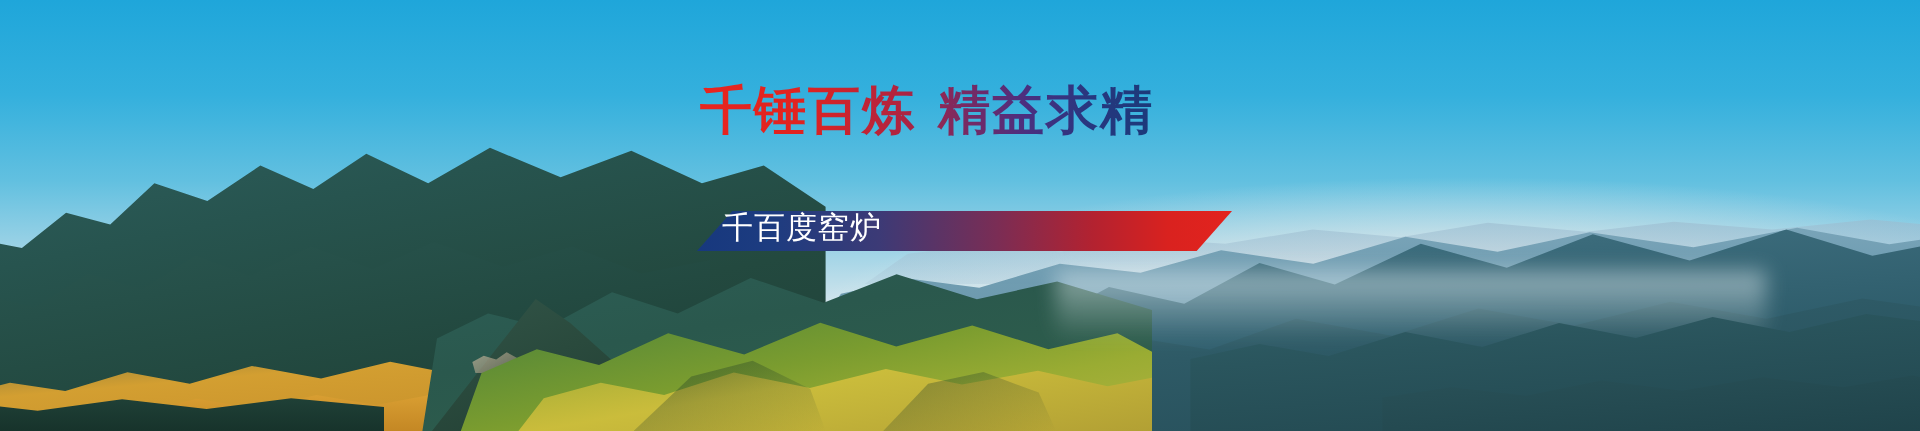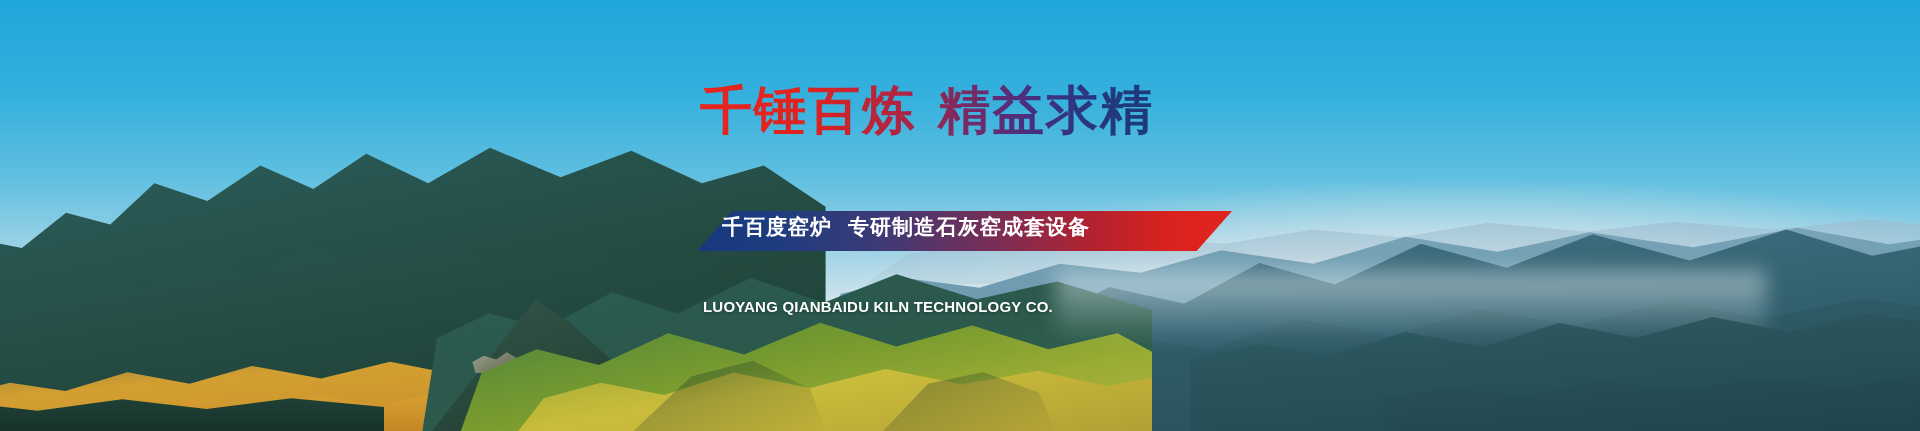--- a/index.html
+++ b/index.html
@@ -303,24 +303,24 @@
         #e3231e 100%);
     clip-path: polygon(6.6% 0%, 100% 0%, 93.4% 100%, 0% 100%);
   }
   .ribbon-text {
     position: absolute;
     left: 722px;
     top: 213px;
     width: 490px;
     height: 36px;
     display: flex;
-    align-items: flex-start;
+    align-items: flex-end;
     color: #ffffff;
-    font-size: 21px;
-    font-weight: 700;
+    font-size: 31px;
+    font-weight: 400;
     letter-spacing: 1px;
     white-space: nowrap;
   }
   .ribbon-text .gap2 { display: inline-block; width: 16px; }
 
   
   .subtitle {
     position: absolute;
     left: 703px;
     top: 294px;
@@ -368,21 +368,19 @@
   <div class="content">
 
     <div class="headline">
       <span>千锤百炼</span><span class="gap"></span><span>精益求精</span>
     </div>
 
     <div class="ribbon"></div>
     <div class="ribbon-text">
       <span>千百度窑炉</span>
         <span class="gap2"></span>
-        <span>专研制造石灰窑成套设备</span>
     </div>
 
     <div class="subtitle">
-      <span class="line">LUOYANG QIANBAIDU KILN TECHNOLOGY CO.</span>
     </div>
 
   </div>
 </div>
 
 </body></html>

